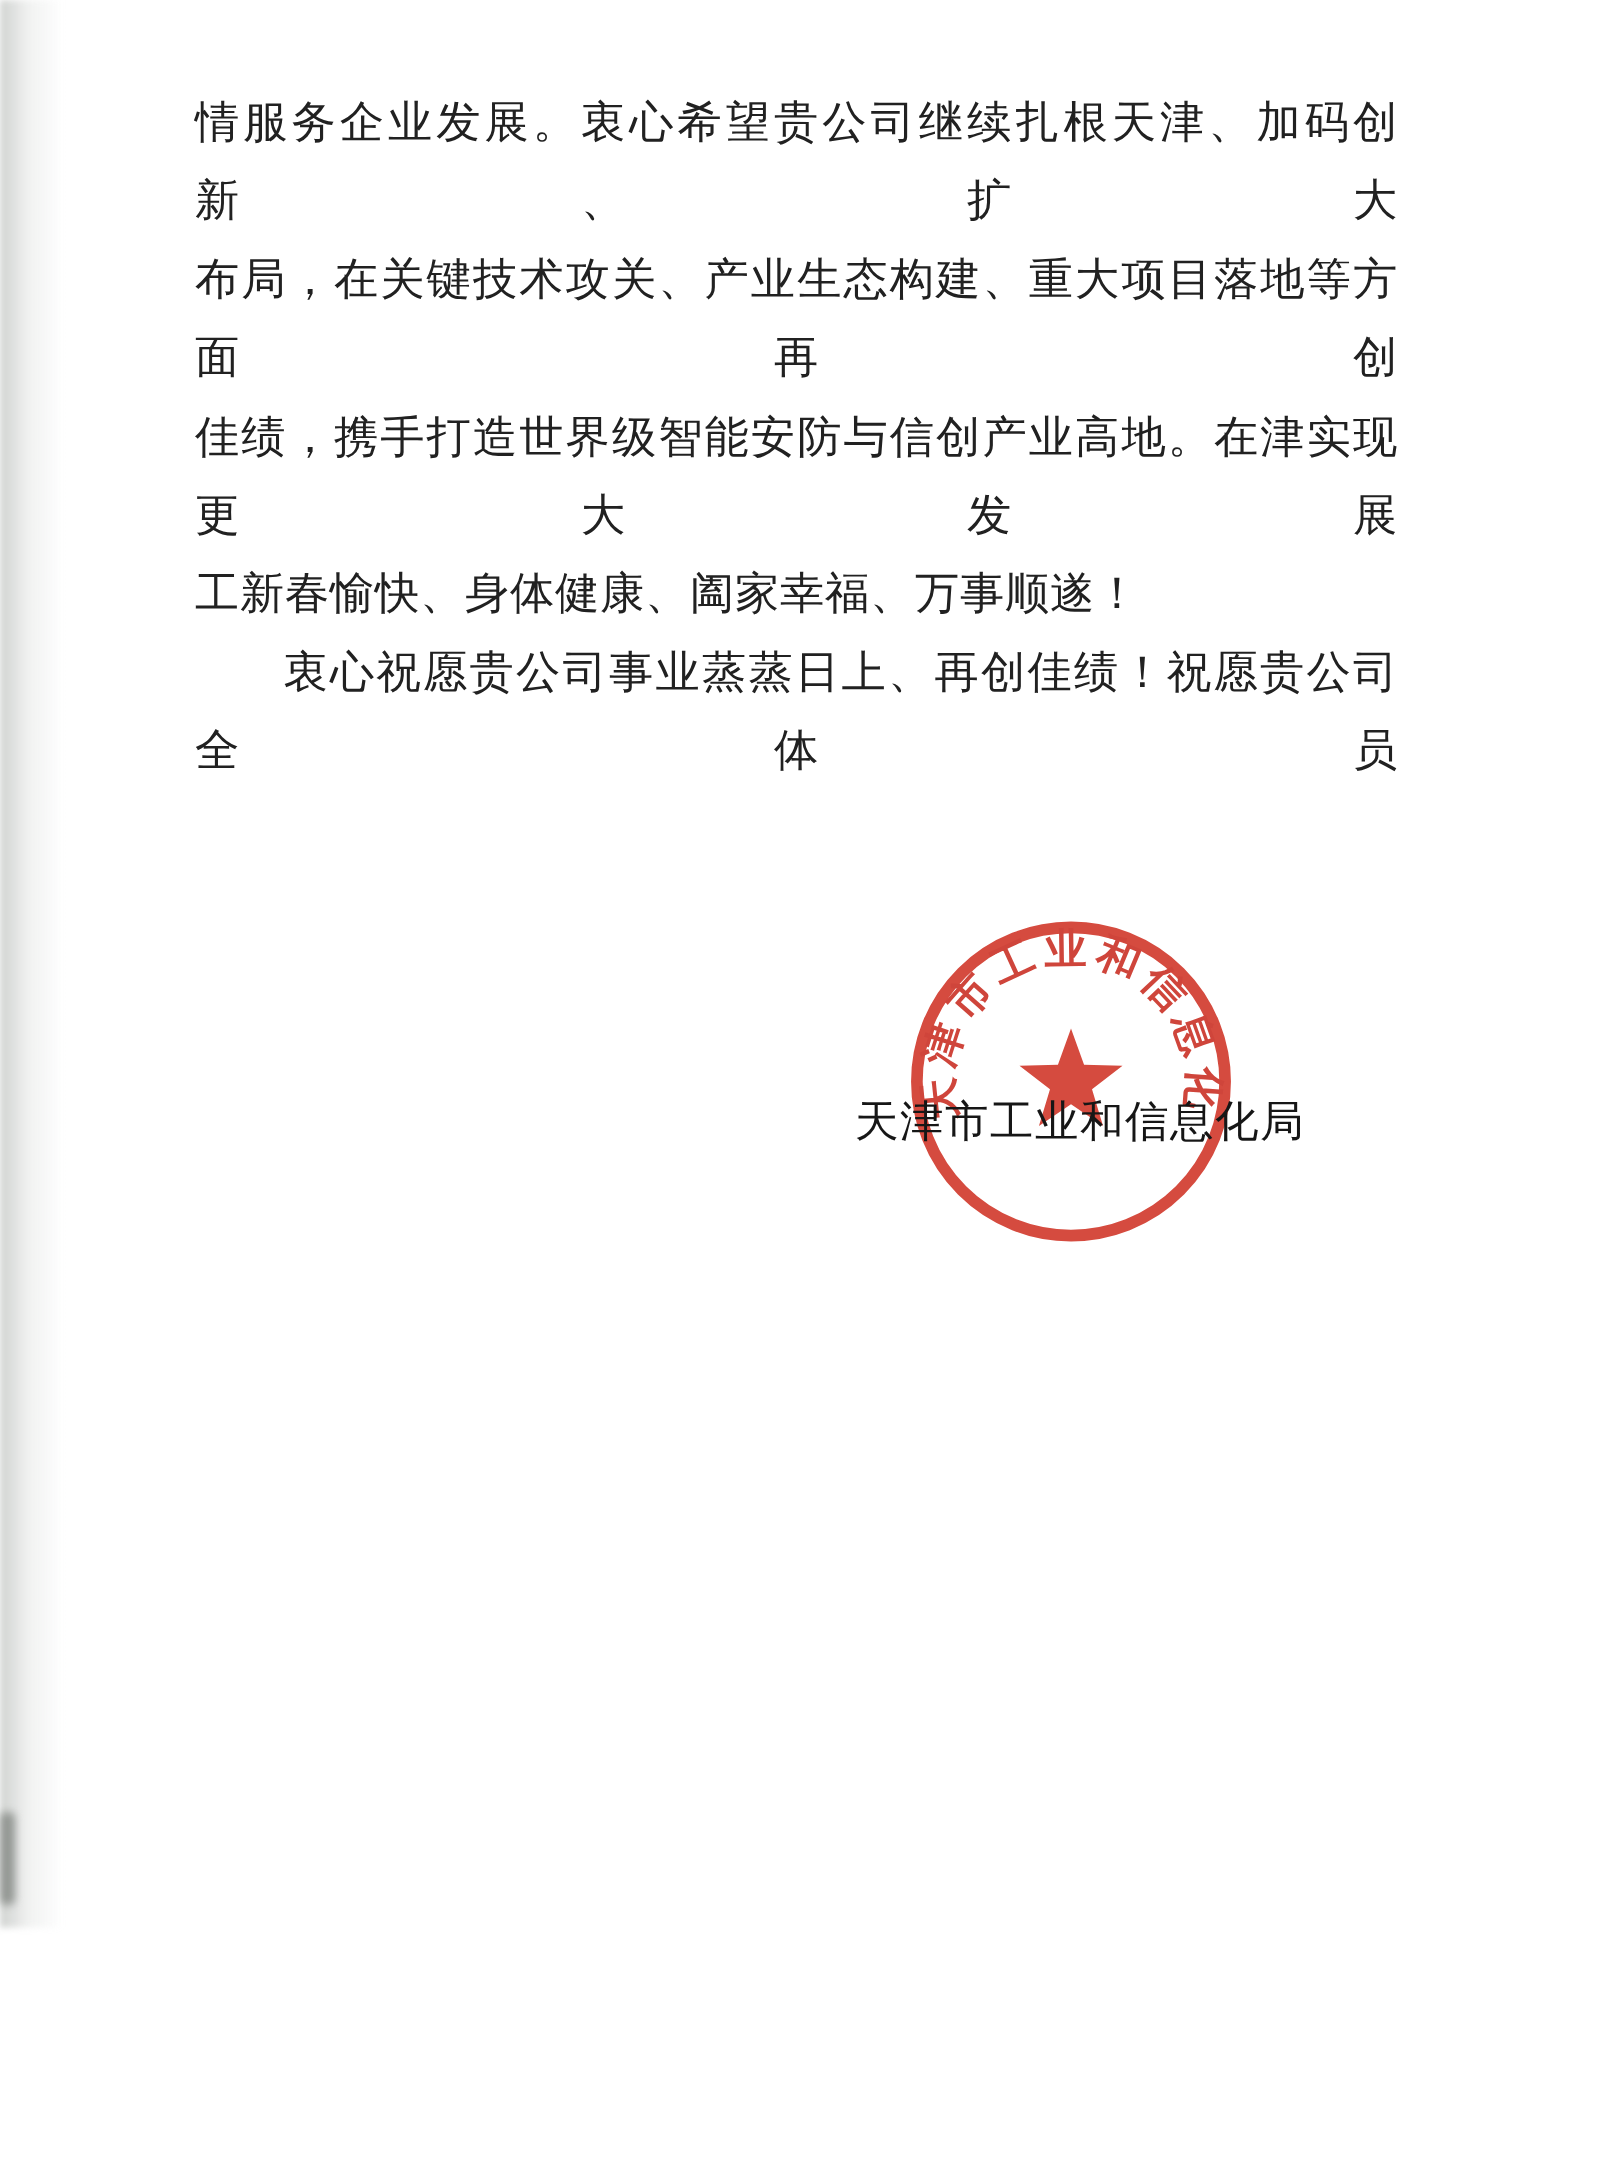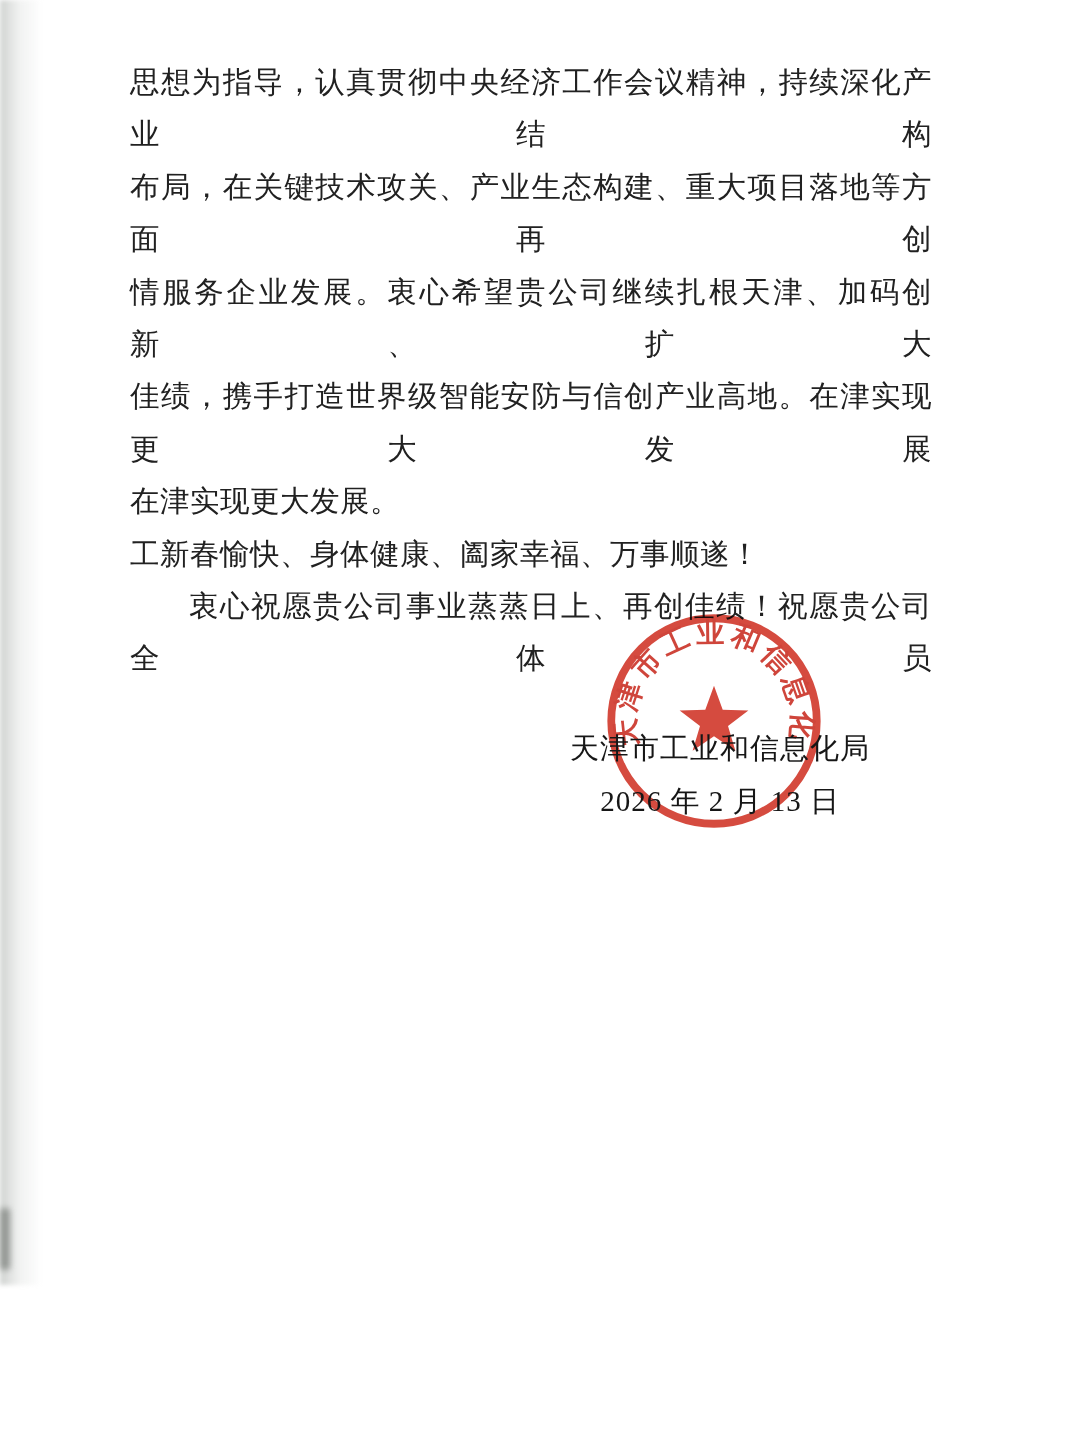--- a/index.html
+++ b/index.html
@@ -60,38 +60,35 @@
 </style>
 </head>
 <body>
 
 <div class="page">
 
   <div class="scan-shadow-left"></div>
   <div class="scan-smudge"></div>
 
   <div class="body-text">
-    <div class="line jfull">思想为指导，认真贯彻中央经济工作会议精神，持续深化产业结构</div>
+    <div class="line jfull">情服务企业发展。衷心希望贵公司继续扎根天津、加码创新、扩大</div>
     <div class="line jfull">布局，在关键技术攻关、产业生态构建、重大项目落地等方面再创</div>
-    <div class="line jfull">情服务企业发展。衷心希望贵公司继续扎根天津、加码创新、扩大</div>
     <div class="line jfull">佳绩，携手打造世界级智能安防与信创产业高地。在津实现更大发展</div>
-    <div class="line">在津实现更大发展。</div>
     <div class="line">工新春愉快、身体健康、阖家幸福、万事顺遂！</div>
     <div class="line jfull indent">衷心祝愿贵公司事业蒸蒸日上、再创佳绩！祝愿贵公司全体员</div>
   </div>
 
   <div class="seal">
     <svg viewBox="0 0 212 212" xmlns="http://www.w3.org/2000/svg">
       <circle cx="106" cy="106" r="99" fill="none" stroke="#d23b2e" stroke-width="7.5"></circle>
       <polygon fill="#d23b2e" points="106,72 114.4,95.2 139.1,95.9 119.5,110.9 126.6,134.6 106,120.6 85.4,134.6 92.5,110.9 72.9,95.9 97.6,95.2"></polygon>
       <path id="sealTextPath" d="M 34.6 132 A 76 76 0 1 1 177.4 132" fill="none"></path>
       <text font-size="27" fill="#cb352a" letter-spacing="4.5" font-family="Liberation Serif, DejaVu Serif, serif" font-weight="bold">
         <textPath href="#sealTextPath" startOffset="1%">天津市工业和信息化局</textPath>
       </text>
     </svg>
   </div>
 
   <div class="signature-block">
     <div>天津市工业和信息化局</div>
-    <div>2026 年 2 月 13 日</div>
   </div>
 
 </div>
 
 </body></html>

